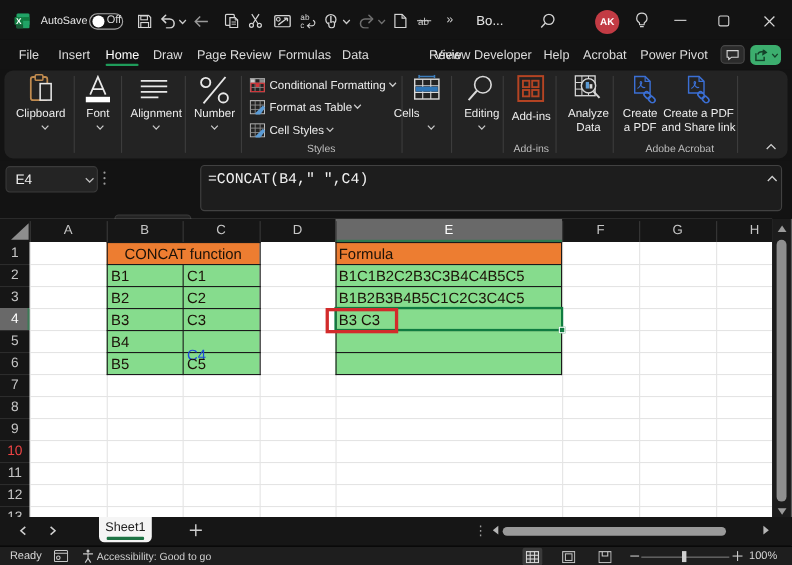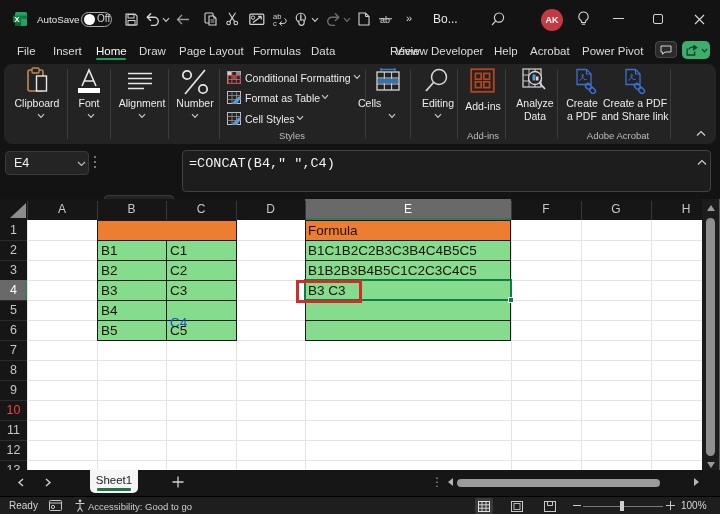--- a/index.html
+++ b/index.html
@@ -121,21 +121,21 @@
       <path d="M1 1 L10 10 M10 1 L1 10" stroke="#d4d4d4" stroke-width="1.2"></path>
     </svg>
   </div>
 
   <div class="abs" id="menubar" style="left:0;top:36px;width:720px;height:27px;background:#131313;font-size:11.5px;color:#dcdcdc;">
     <div class="abs" style="left:17px;top:9px;">File</div>
     <div class="abs" style="left:53px;top:9px;">Insert</div>
     <div class="abs" style="left:96px;top:9px;color:#fff;">Home</div>
     <div class="abs" style="left:96px;top:22px;width:30px;height:2px;background:#1f9b5a;border-radius:1px;"></div>
     <div class="abs" style="left:139px;top:9px;">Draw</div>
-    <div class="abs" style="left:179px;top:9px;">Page Layout</div>
+    <div class="abs" style="left:179px;top:9px;">Page Review</div>
     <div class="abs" style="left:253px;top:9px;">Formulas</div>
     <div class="abs" style="left:311px;top:9px;">Data</div>
     <div class="abs" style="left:346px;top:9px;padding-left:44px;">Review</div>
     <div class="abs" style="left:395px;top:9px;">View</div>
     <div class="abs" style="left:431px;top:9px;">Developer</div>
     <div class="abs" style="left:494px;top:9px;">Help</div>
     <div class="abs" style="left:530px;top:9px;">Acrobat</div>
     <div class="abs" style="left:582px;top:9px;">Power Pivot</div>
 
     <div class="abs" style="left:655px;top:5px;width:22px;height:17px;background:#2b2b2b;border:1px solid #484848;border-radius:4px;">
@@ -433,20 +433,21 @@
     <div class="abs" style="left:97px;top:141px;width:140px;height:1px;background:#1a1a1a;"></div>
     <div class="abs" style="left:305px;top:21px;width:1px;height:121px;background:#1a1a1a;"></div>
     <div class="abs" style="left:510px;top:21px;width:1px;height:121px;background:#1a1a1a;"></div>
     <div class="abs" style="left:305px;top:21px;width:206px;height:1px;background:#1a1a1a;"></div>
     <div class="abs" style="left:305px;top:41px;width:206px;height:1px;background:#1a1a1a;"></div>
     <div class="abs" style="left:305px;top:61px;width:206px;height:1px;background:#1a1a1a;"></div>
     <div class="abs" style="left:305px;top:81px;width:206px;height:1px;background:#1a1a1a;"></div>
     <div class="abs" style="left:305px;top:101px;width:206px;height:1px;background:#1a1a1a;"></div>
     <div class="abs" style="left:305px;top:121px;width:206px;height:1px;background:#1a1a1a;"></div>
     <div class="abs" style="left:305px;top:141px;width:206px;height:1px;background:#1a1a1a;"></div>
+    <div class="abs" style="left:97px;top:24px;width:139px;text-align:center;color:#1c1208;font-size:13.5px;">CONCAT function</div>
     <div class="abs" style="left:101px;top:44px;color:#1c1208;font-size:13.5px;">B1</div>
     <div class="abs" style="left:170px;top:44px;color:#1c1208;font-size:13.5px;">C1</div>
     <div class="abs" style="left:101px;top:64px;color:#1c1208;font-size:13.5px;">B2</div>
     <div class="abs" style="left:170px;top:64px;color:#1c1208;font-size:13.5px;">C2</div>
     <div class="abs" style="left:101px;top:84px;color:#1c1208;font-size:13.5px;">B3</div>
     <div class="abs" style="left:170px;top:84px;color:#1c1208;font-size:13.5px;">C3</div>
     <div class="abs" style="left:101px;top:104px;color:#1c1208;font-size:13.5px;">B4</div>
     <div class="abs" style="left:170px;top:116px;color:#1d4ed8;font-size:13.5px;">C4</div>
     <div class="abs" style="left:101px;top:124px;color:#1c1208;font-size:13.5px;">B5</div>
     <div class="abs" style="left:170px;top:124px;color:#1c1208;font-size:13.5px;">C5</div>

